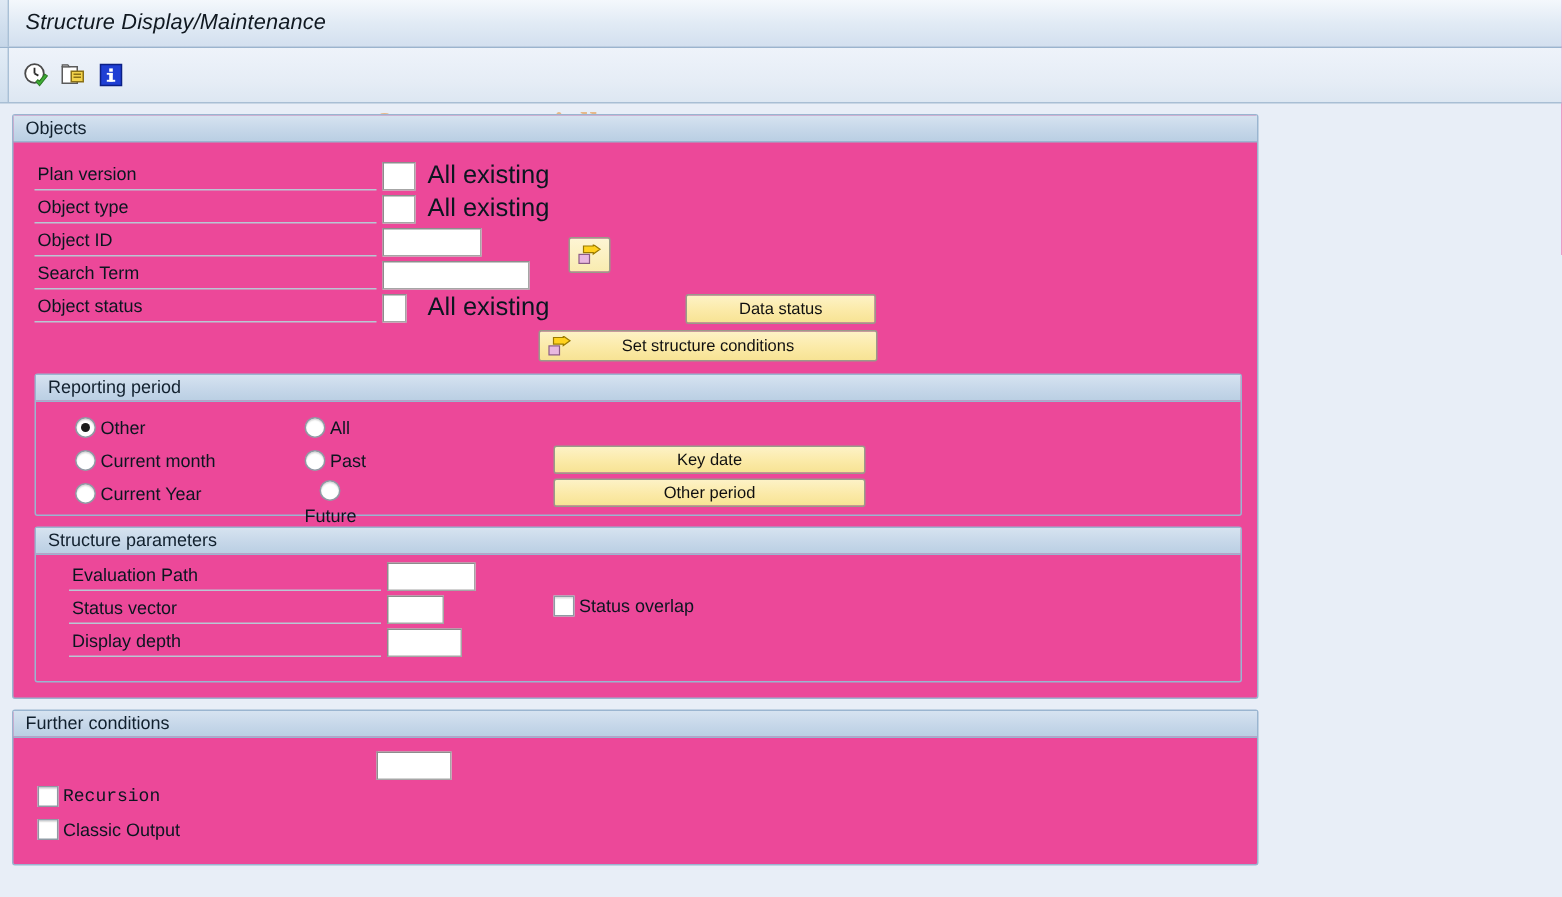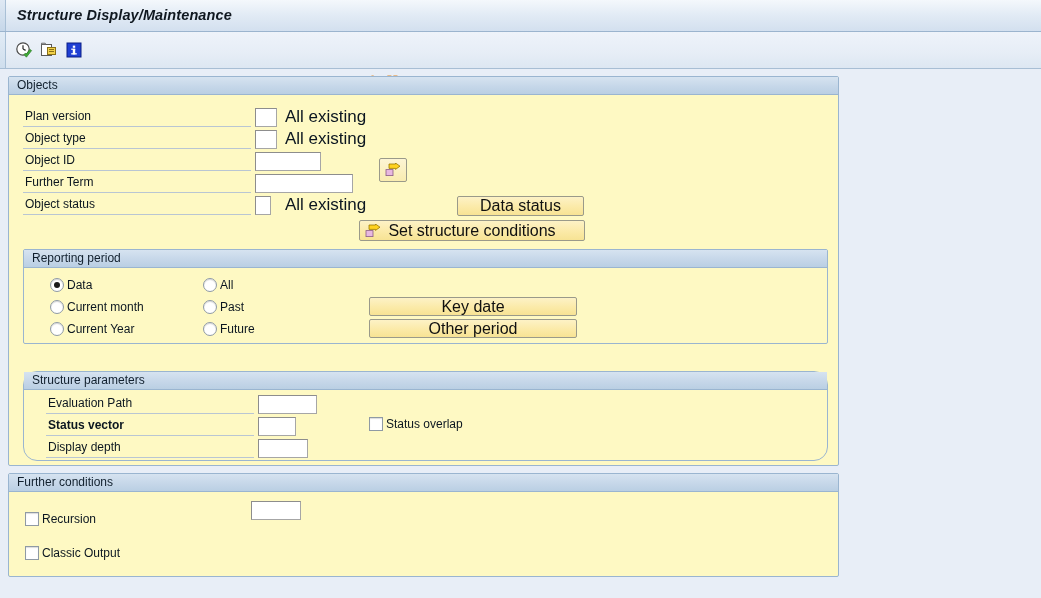--- a/index.html
+++ b/index.html
@@ -32,21 +32,21 @@
     left: 0; top: 0;
     width: 6px; height: 31px;
     background: linear-gradient(to bottom, #dfe9f4, #c6d7e9);
     border-right: 1px solid #a9c0d6;
     box-sizing: border-box;
   }
   .title-text {
     position: absolute;
     left: 17px; top: 7px;
     font-size: 14.5px;
-    font-weight: bold;
+    font-weight: normal;
     font-style: italic;
     color: #101820;
     letter-spacing: .1px;
     white-space: nowrap;
   }
 
   
   .toolbar {
     position: absolute;
     left: 0; top: 32px;
@@ -83,42 +83,42 @@
     color: #e6b98a;
     white-space: nowrap;
     user-select: none;
   }
 
   
   .panel {
     position: absolute;
     box-sizing: border-box;
     border: 1px solid #9ab5d0;
-    background: #fef9c3;
+    background: #ec4899;
     border-radius: 2px;
   }
   .panel-hdr {
     height: 18px;
     background: linear-gradient(to bottom, #d6e3f0 0%, #c6d7e9 55%, #bacfe3 100%);
     border-bottom: 1px solid #9ab5d0;
     box-sizing: border-box;
     font-size: 12px;
     color: #11202e;
     padding: 1px 0 0 8px;
     white-space: nowrap;
   }
   .panel-body {
     position: relative;
     height: calc(100% - 19px);
   }
 
   #panel-objects   { left: 8px;  top: 76px;  width: 831px; height: 390px; }
   #panel-further   { left: 8px;  top: 473px; width: 831px; height: 104px; }
   #panel-reporting { left: 14px; top: 154px; width: 805px; height: 95px; }
-  #panel-structure { left: 14px; top: 276px; width: 805px; height: 90px; border-radius: 14px; }
+  #panel-structure { left: 14px; top: 256px; width: 805px; height: 104px; }
 
   
   .frow { position: absolute; height: 20px; }
   .flabel {
     position: absolute;
     top: 0; left: 0;
     height: 19px;
     line-height: 17px;
     font-size: 12px;
     color: #0b1620;
@@ -151,21 +151,21 @@
   }
 
   
   .btn {
     position: absolute;
     box-sizing: border-box;
     background: linear-gradient(to bottom, #fdf2c6 0%, #fbeaa8 55%, #f7e394 100%);
     border: 1px solid #9a9a8a;
     border-radius: 2px;
     font-family: "Liberation Sans", sans-serif;
-    font-size: 16px;
+    font-size: 11px;
     color: #101010;
     text-align: center;
     line-height: 18px;
     cursor: pointer;
     white-space: nowrap;
     padding: 0;
   }
   .btn-icononly {
     width: 28px; height: 24px;
     background: linear-gradient(to bottom, #fdf5d4 0%, #f9ecb0 100%);
@@ -290,21 +290,21 @@
     <button class="btn btn-icononly" style="left:370px; top:63px;">
       <span class="goicon" style="left:5px; top:4px;">
         <svg width="16" height="14" viewBox="0 0 16 14">
           <path d="M4 1 L10.5 1 L10.5 0 L15 3.2 L10.5 6.4 L10.5 5.4 L4 5.4 Z" fill="#ffd21e" stroke="#9a7a00" stroke-width=".8"></path>
           <rect x="1" y="6.6" width="7" height="6" fill="#e8b8e0" stroke="#8a5c85" stroke-width=".8"></rect>
         </svg>
       </span>
     </button>
 
     <div class="frow" style="left:14px; top:79px; width:360px;">
-      <div class="flabel" style="width:228px;">Further Term</div>
+      <div class="flabel" style="width:228px;">Search Term</div>
       <input class="txt" style="left: 232px; top: 0px; width: 98px;" value="">
     </div>
 
     <div class="frow" style="left:14px; top:101px; width:300px;">
       <div class="flabel" style="width:228px;">Object status</div>
       <input class="txt" style="left: 232px; top: 0px; width: 16px;" value="">
       <div class="suffix" style="left:262px; top:0;">All existing</div>
     </div>
 
     <button class="btn" style="left:448px; top:101px; width:127px; height:20px;">Data status</button>
@@ -318,60 +318,60 @@
       </span>
       <span>Set structure conditions</span>
     </button>
 
     <div class="panel" id="panel-reporting">
       <div class="panel-hdr">Reporting period</div>
       <div class="panel-body">
 
         <div class="radio-wrap" style="left:26px; top:8px;">
           <span class="radio on"></span>
-          <span>Data</span>
+          <span>Other</span>
         </div>
         <div class="radio-wrap" style="left:26px; top:30px;">
           <span class="radio"></span>
           <span>Current month</span>
         </div>
         <div class="radio-wrap" style="left:26px; top:52px;">
           <span class="radio"></span>
           <span>Current Year</span>
         </div>
 
         <div class="radio-wrap" style="left:179px; top:8px;">
           <span class="radio"></span>
           <span>All</span>
         </div>
         <div class="radio-wrap" style="left:179px; top:30px;">
           <span class="radio"></span>
           <span>Past</span>
         </div>
-        <div class="radio-wrap" style="left:179px; top:52px;">
+        <div class="radio-wrap" style="left:179px; top:52px;flex-direction:column;">
           <span class="radio"></span>
           <span>Future</span>
         </div>
 
         <button class="btn" style="left:345px; top:51px; width:208px; height:19px;">Other period</button>
         <button class="btn" style="left:345px; top:29px; width:208px; height:19px;">Key date</button>
       </div>
     </div>
 
     <div class="panel" id="panel-structure">
       <div class="panel-hdr">Structure parameters</div>
       <div class="panel-body">
 
         <div class="frow" style="left:22px; top:5px; width:300px;">
           <div class="flabel" style="width:208px;">Evaluation Path</div>
           <input class="txt" style="left: 212px; top: 0px; width: 59px;" value="">
         </div>
 
         <div class="frow" style="left:22px; top:27px; width:300px;">
-          <div class="flabel" style="width:208px;font-weight:bold;">Status vector</div>
+          <div class="flabel" style="width:208px;">Status vector</div>
           <input class="txt" style="left: 212px; top: 0px; width: 38px;" value="">
         </div>
 
         <div class="frow" style="left:22px; top:49px; width:300px;">
           <div class="flabel" style="width:208px;">Display depth</div>
           <input class="txt" style="left: 212px; top: 0px; width: 50px;" value="">
         </div>
 
         <div class="cb-wrap" style="left:345px; top:27px;">
           <span class="cb"></span>
@@ -384,21 +384,21 @@
 </div>
 
 <div class="panel" id="panel-further">
   <div class="panel-hdr">Further conditions</div>
   <div class="panel-body">
 
     <div class="frow" style="left:14px; top:9px; width:340px;">
       <input class="txt" style="left: 228px; top: 0px; width: 50px;" value="">
     </div>
 
-    <div class="cb-wrap" style="left:16px; top:20px;">
+    <div class="cb-wrap" style="left:16px; top:32px;font-family:Liberation Mono, monospace;">
       <span class="cb"></span>
       <span>Recursion</span>
     </div>
 
     <div class="cb-wrap" style="left:16px; top:54px;">
       <span class="cb"></span>
       <span>Classic Output</span>
     </div>
   </div>
 </div>

